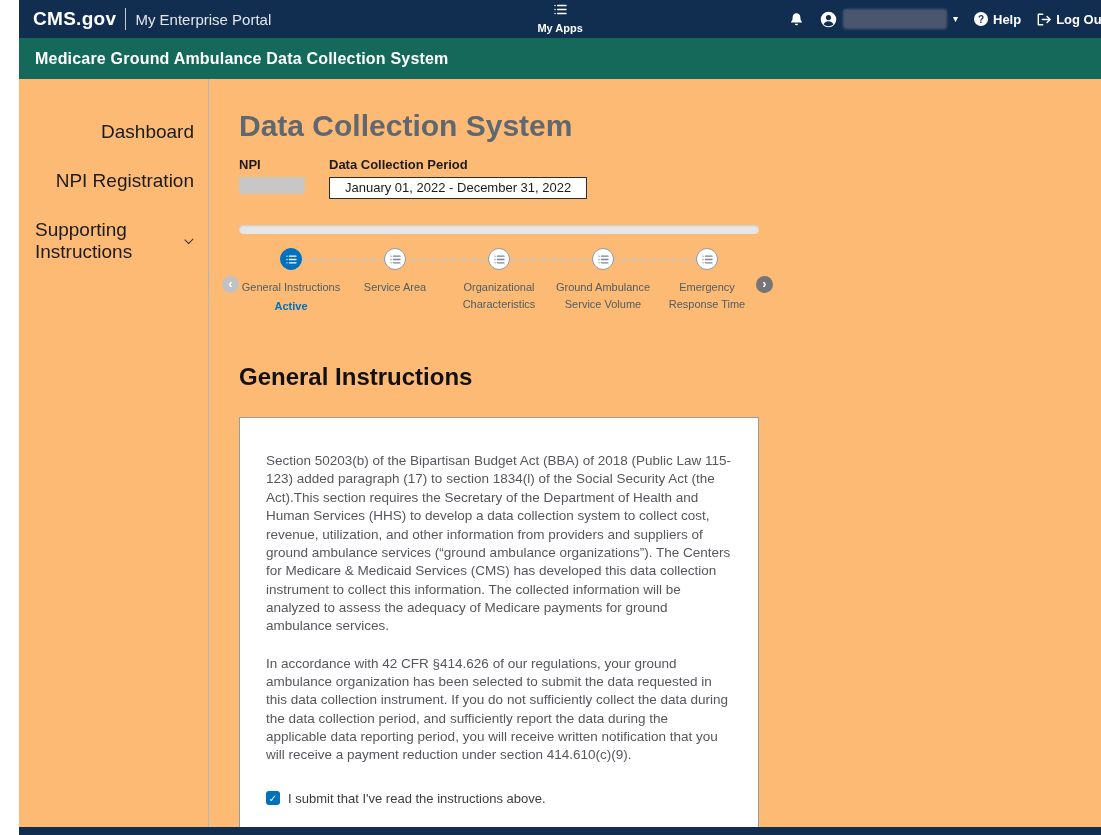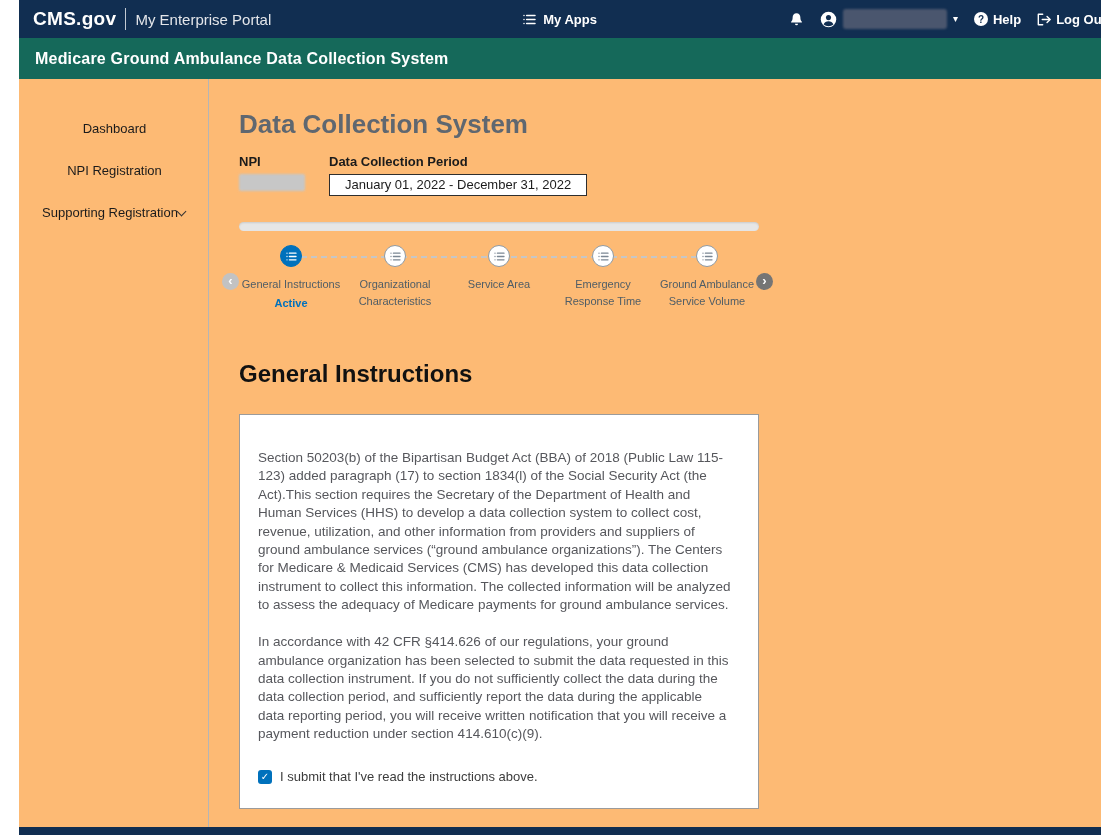--- a/index.html
+++ b/index.html
@@ -10,21 +10,21 @@
   
   .topbar {
     height: 38px; background: var(--navy, #112e51); color: #fff;
     display: flex; align-items: center; padding: 0 14px;
   }
   .brand-group { display: flex; align-items: center; }
   .brand { font-size: 19px; font-weight: bold; letter-spacing: .3px; }
   .brand-divider { width: 1px; height: 22px; background: rgba(255,255,255,.75); margin: 0 9px; }
   .brand-sub { font-size: 15px; font-weight: 300; color: #e4e6ea; }
   .apps-group { display: flex; align-items: center; gap: 7px; margin: 0 auto 0 auto;
-    padding-left: 60px; font-size: 13px; font-weight: bold; cursor: pointer; }
+    padding-left: 60px; font-size: 11px; font-weight: bold; cursor: pointer; flex-direction: column; }
   .right-group { display: flex; align-items: center; gap: 16px; font-size: 13px; }
   .icon-btn { display: inline-flex; align-items: center; cursor: pointer; }
   .user-menu { display: flex; align-items: center; gap: 6px; cursor: pointer; }
   .user-redacted { width: 104px; height: 20px; border-radius: 3px; background: #4a566e; filter: blur(1.2px); }
   .caret { font-size: 10px; line-height: 1; }
   .help-circle {
     width: 14px; height: 14px; border-radius: 50%; background: #fff; color: var(--navy, #112e51);
     font-size: 10px; font-weight: bold; display: inline-flex; align-items: center; justify-content: center;
     margin-right: 5px;
   }
@@ -37,32 +37,32 @@
     font-size: 16px; font-weight: bold; letter-spacing: .2px;
   }
 
   
   .content-row { display: flex; height: 748px; }
   .sidebar {
     width: 190px; flex: 0 0 190px; padding: 42px 14px 0 16px;
     border-right: 1px solid #b5b5b5;
   }
   .side-item {
-    display: flex; align-items: center; justify-content: center;
-    font-size: 13px; color: #1b1b1b; margin-bottom: 27px; cursor: pointer;
+    display: flex; align-items: center; justify-content: flex-end;
+    font-size: 19px; color: #1b1b1b; margin-bottom: 27px; cursor: pointer;
   }
   .side-chevron {
     width: 7px; height: 7px; border-right: 1.8px solid #333; border-bottom: 1.8px solid #333;
     transform: rotate(45deg); margin-top: -3px; margin-right: 2px;
   }
 
   .main { flex: 1; padding: 30px 0 0 30px; }
   .main-inner { width: 520px; }
 
-  .page-title { font-size: 26px; font-weight: bold; color: #5f6770; margin-bottom: 14px; }
+  .page-title { font-size: 30px; font-weight: bold; color: #5f6770; margin-bottom: 14px; }
 
   .fields-row { display: flex; gap: 24px; align-items: flex-start; }
   .field-label { font-size: 13px; font-weight: bold; color: #1b1b1b; margin-bottom: 5px; }
   .npi-redacted { width: 66px; height: 17px; background: #c7c7c7; border-radius: 2px; filter: blur(1.3px); margin-top: 3px; }
   .period-value {
     border: 1.5px solid #2e2e2e; font-size: 13px; color: #1b1b1b;
     padding: 2px 15px 3px; display: inline-block; background: #fff;
   }
 
   .progress-track {
@@ -91,21 +91,21 @@
     color: #fff; display: flex; align-items: center; justify-content: center;
     font-size: 13px; font-weight: bold; cursor: pointer; line-height: 1; padding-bottom: 2px;
   }
   .step-nav.prev { left: -17px; background: #c2c2c2; }
   .step-nav.next { right: -14px; background: #757575; }
 
   
   .section-title { font-size: 24px; font-weight: bold; color: #111; margin-top: 50px; }
   .instructions-box {
     margin-top: 26px; width: 520px; border: 1px solid #9b9b9b;
-    padding: 34px 26px 24px 18px; background: #fff;
+    padding: 34px 26px 24px 26px; background: #fff;
   }
   .instr-p { font-size: 13.5px; line-height: 1.36; color: #56575c; margin-bottom: 19px; }
   .verify-row { display: flex; align-items: center; gap: 8px; margin-top: 26px; }
   .checkbox {
     width: 14px; height: 14px; border-radius: 3px; background: var(--blue, #0071bc);
     color: #fff; font-size: 10px; display: inline-flex; align-items: center; justify-content: center;
     cursor: pointer; flex: 0 0 14px;
   }
   .verify-label { font-size: 13px; color: #3c3c3c; }
 
@@ -198,21 +198,21 @@
     <span class="side-label">Dashboard</span>
 
   </div>
 
   <div class="side-item">
     <span class="side-label">NPI Registration</span>
 
   </div>
 
   <div class="side-item">
-    <span class="side-label">Supporting Registration</span>
+    <span class="side-label">Supporting Instructions</span>
     <span class="side-chevron"></span>
   </div>
 </div>
     </aside>
 
     <main class="main">
       <div class="main-inner">
         <h1 class="page-title">Data Collection System</h1>
 
         <div class="fields-row">
@@ -254,72 +254,72 @@
         <g stroke="currentColor" stroke-width="1.3" stroke-linecap="round">
           <line x1="1" y1="1.2" x2="1" y2="1.2"></line>
                       <line x1="3.4" y1="1.2" x2="10" y2="1.2"></line>
           <line x1="1" y1="4.5" x2="1" y2="4.5"></line>
                       <line x1="3.4" y1="4.5" x2="10" y2="4.5"></line>
           <line x1="1" y1="7.8" x2="1" y2="7.8"></line>
                       <line x1="3.4" y1="7.8" x2="10" y2="7.8"></line>
         </g>
       </svg>
     </div>
+    <div class="step-label">Service Area</div>
+
+  </div>
+
+  <div class="step">
+    <div class="step-circle">
+      <svg width="11" height="9" viewBox="0 0 11 9">
+        <g stroke="currentColor" stroke-width="1.3" stroke-linecap="round">
+          <line x1="1" y1="1.2" x2="1" y2="1.2"></line>
+                      <line x1="3.4" y1="1.2" x2="10" y2="1.2"></line>
+          <line x1="1" y1="4.5" x2="1" y2="4.5"></line>
+                      <line x1="3.4" y1="4.5" x2="10" y2="4.5"></line>
+          <line x1="1" y1="7.8" x2="1" y2="7.8"></line>
+                      <line x1="3.4" y1="7.8" x2="10" y2="7.8"></line>
+        </g>
+      </svg>
+    </div>
     <div class="step-label">Organizational Characteristics</div>
 
   </div>
 
   <div class="step">
     <div class="step-circle">
       <svg width="11" height="9" viewBox="0 0 11 9">
         <g stroke="currentColor" stroke-width="1.3" stroke-linecap="round">
           <line x1="1" y1="1.2" x2="1" y2="1.2"></line>
                       <line x1="3.4" y1="1.2" x2="10" y2="1.2"></line>
           <line x1="1" y1="4.5" x2="1" y2="4.5"></line>
                       <line x1="3.4" y1="4.5" x2="10" y2="4.5"></line>
           <line x1="1" y1="7.8" x2="1" y2="7.8"></line>
                       <line x1="3.4" y1="7.8" x2="10" y2="7.8"></line>
         </g>
       </svg>
     </div>
-    <div class="step-label">Service Area</div>
+    <div class="step-label">Ground Ambulance Service Volume</div>
 
   </div>
 
   <div class="step">
     <div class="step-circle">
       <svg width="11" height="9" viewBox="0 0 11 9">
         <g stroke="currentColor" stroke-width="1.3" stroke-linecap="round">
           <line x1="1" y1="1.2" x2="1" y2="1.2"></line>
                       <line x1="3.4" y1="1.2" x2="10" y2="1.2"></line>
           <line x1="1" y1="4.5" x2="1" y2="4.5"></line>
                       <line x1="3.4" y1="4.5" x2="10" y2="4.5"></line>
           <line x1="1" y1="7.8" x2="1" y2="7.8"></line>
                       <line x1="3.4" y1="7.8" x2="10" y2="7.8"></line>
         </g>
       </svg>
     </div>
     <div class="step-label">Emergency Response Time</div>
-
-  </div>
-
-  <div class="step">
-    <div class="step-circle">
-      <svg width="11" height="9" viewBox="0 0 11 9">
-        <g stroke="currentColor" stroke-width="1.3" stroke-linecap="round">
-          <line x1="1" y1="1.2" x2="1" y2="1.2"></line>
-                      <line x1="3.4" y1="1.2" x2="10" y2="1.2"></line>
-          <line x1="1" y1="4.5" x2="1" y2="4.5"></line>
-                      <line x1="3.4" y1="4.5" x2="10" y2="4.5"></line>
-          <line x1="1" y1="7.8" x2="1" y2="7.8"></line>
-                      <line x1="3.4" y1="7.8" x2="10" y2="7.8"></line>
-        </g>
-      </svg>
-    </div>
-    <div class="step-label">Ground Ambulance Service Volume</div>
 
   </div>
 </div>
           <div class="step-nav prev">‹</div>
           <div class="step-nav next">›</div>
         </div>
 
         <h2 class="section-title">General Instructions</h2>
 
         <div class="instructions-box">

